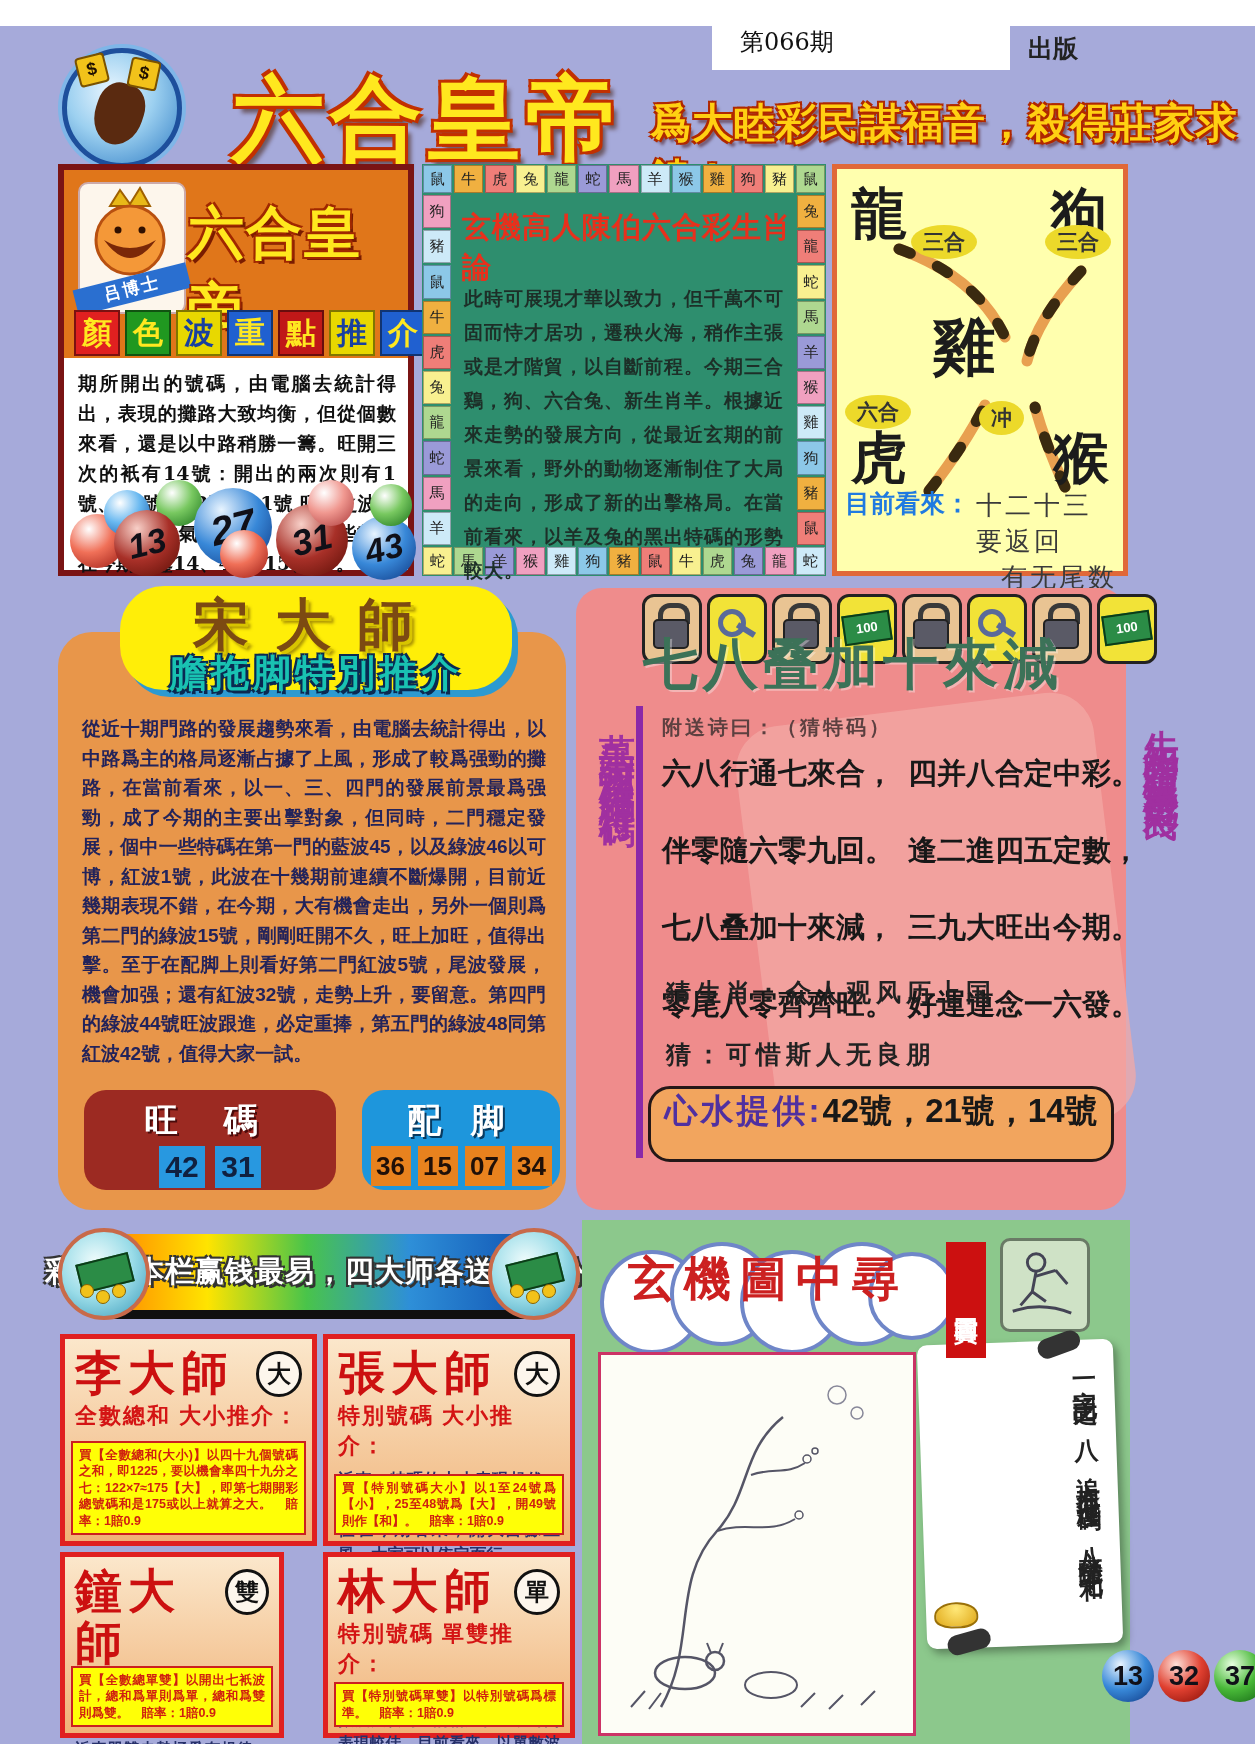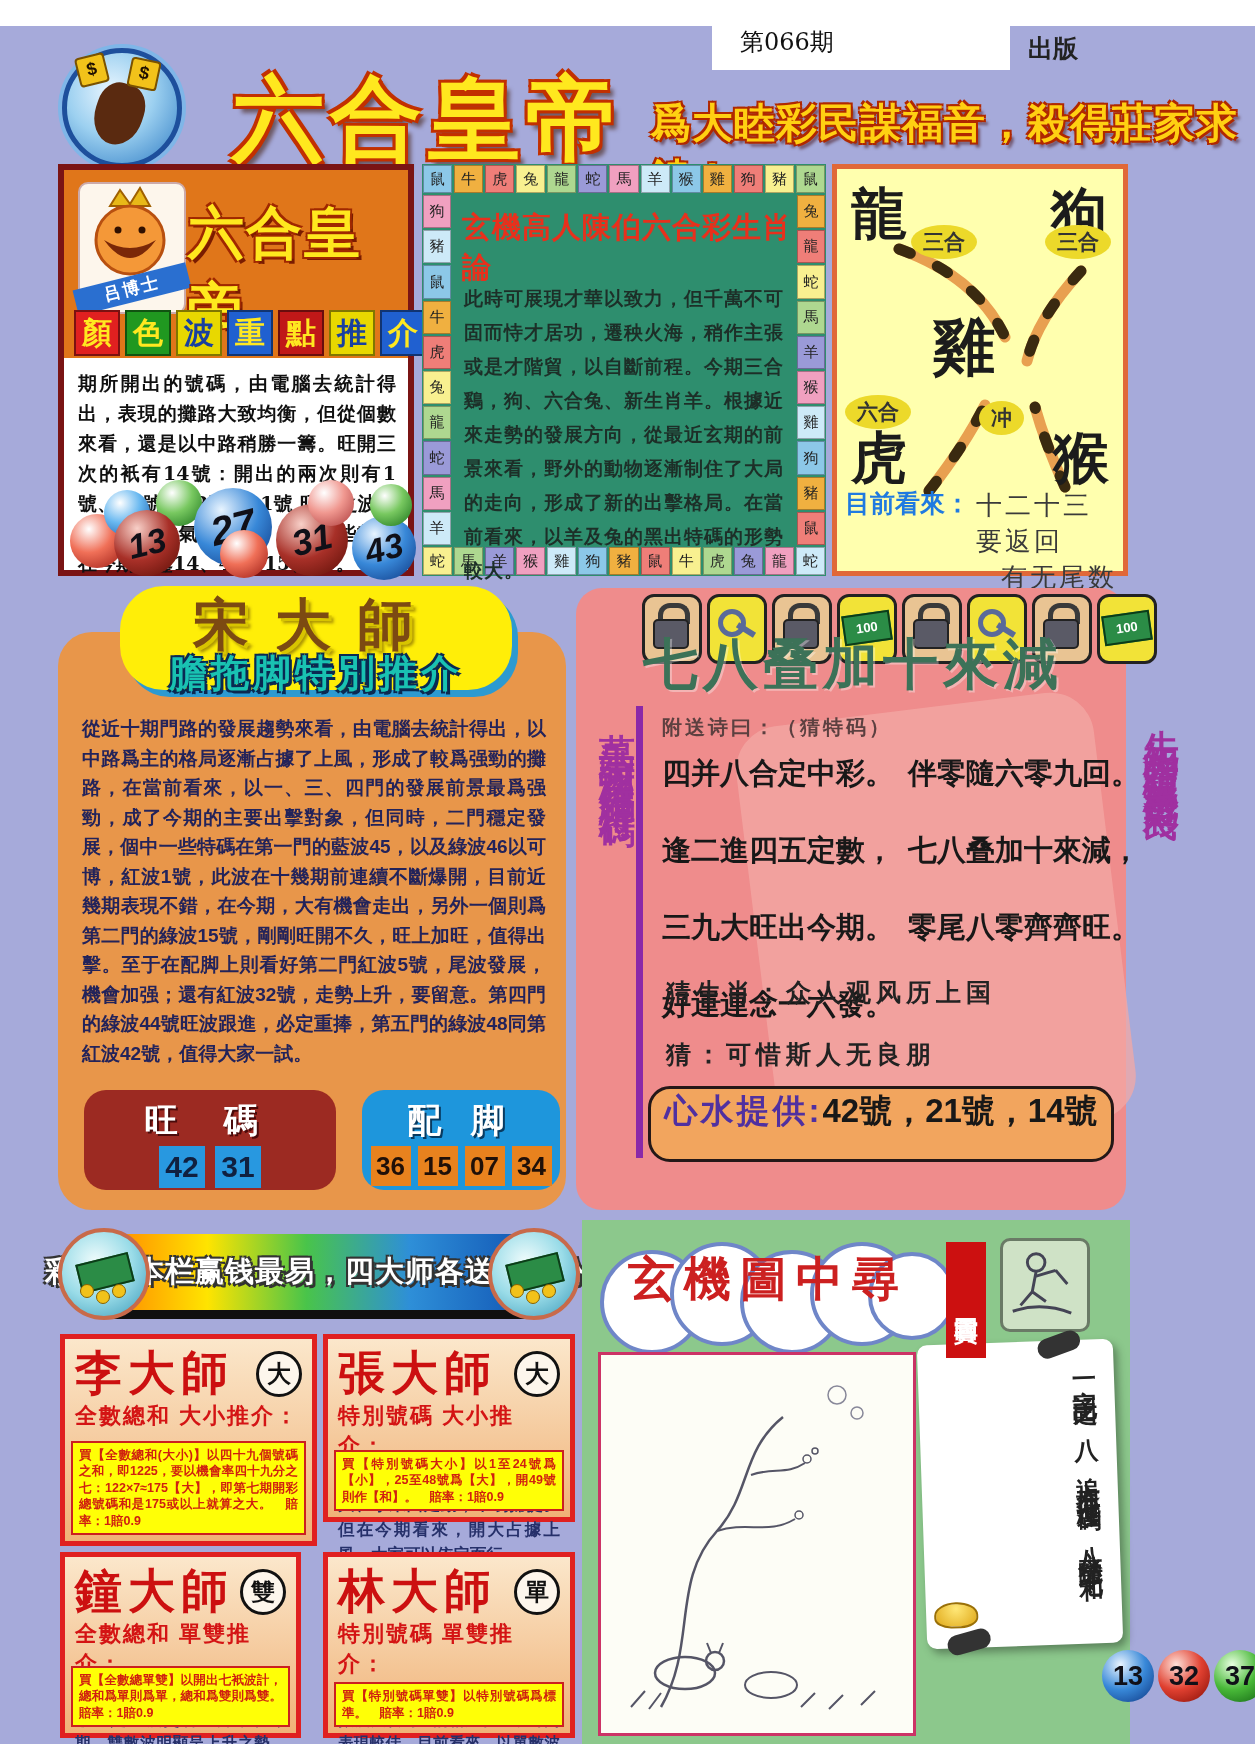--- a/index.html
+++ b/index.html
@@ -336,20 +336,21 @@
         </div>
       <div class="zicon yel">
           <div class="bill">100</div>
         </div>
     </div>
     <div class="zengtitle">七八叠加十來減</div>
     <div class="vline" style="left:60px;top:118px;height:452px"></div>
     <div class="abs vtext vpurple" style="left:16px;top:116px;height:460px">萬千詩句玄機一觸得特碼</div>
     <div class="zintro">附送诗曰：（猜特码）</div>
     <div class="zpoemgrid">
+      <div>六八行通七來合，</div>
       <div>四并八合定中彩。</div>
       <div>伴零隨六零九回。</div>
       <div>逢二進四五定數，</div>
       <div>七八叠加十來減，</div>
       <div>三九大旺出今期。</div>
       <div>零尾八零齊齊旺。</div>
       <div>好運連念一六發。</div>
     </div>
     <div class="guess serif" style="top:388px">猜生肖：众人观风历上国</div>
     <div class="guess serif" style="top:450px">猜：可惜斯人无良朋</div>
@@ -378,30 +379,30 @@
 
   <div class="master" style="left:60px;top:1334px;width:257px;height:212px">
     <div class="mhead">
         <div class="mname">李大師</div>
       <div class="mbadge">大</div>
       </div>
     <div class="msub">全數總和 大小推介：</div>
     <div class="mbody">從當前旺需從當前發展的走勢來看，中路控制住了局面的發展，但大路處在上升之際，可以博定大。</div>
     <div class="mnote">買【全數總和(大小)】以四十九個號碼之和，即1225，要以機會率四十九分之七：122×7≈175【大】，即第七期開彩總號碼和是175或以上就算之大。　賠率：1賠0.9</div>
   </div>
-  <div class="master" style="left:323px;top:1334px;width:252px;height:188px">
+  <div class="master" style="left:323px;top:1334px;width:252px;height:212px">
     <div class="mhead">
         <div class="mname">張大師</div>
       <div class="mbadge">大</div>
       </div>
     <div class="msub">特別號碼 大小推介：</div>
     <div class="mbody">近來，特碼的大小表現起伏，大、小來回走動，不易捕捉。但在今期看來，開大占據上風，大家可以依定而行。</div>
     <div class="mnote">買【特別號碼大小】以1至24號爲【小】，25至48號爲【大】，開49號則作【和】。　賠率：1賠0.9</div>
   </div>
-  <div class="master" style="left:60px;top:1552px;width:241px;height:186px">
+  <div class="master" style="left:60px;top:1552px;width:224px;height:186px">
     <div class="mhead">
         <div class="mname">鐘大師</div>
       <div class="mbadge">雙</div>
       </div>
     <div class="msub">全數總和 單雙推介：</div>
     <div class="mbody" style="font-size:15.5px;line-height:23px">近來單雙走勢極爲有規律，基本上是雙波交替上升，在今期，雙數波明顯呈上升之勢，必定是開雙數的局面。</div>
     <div class="mnote">買【全數總單雙】以開出七衹波計，總和爲單則爲單，總和爲雙則爲雙。　賠率：1賠0.9</div>
   </div>
   <div class="master" style="left:323px;top:1552px;width:252px;height:186px">
     <div class="mhead">

